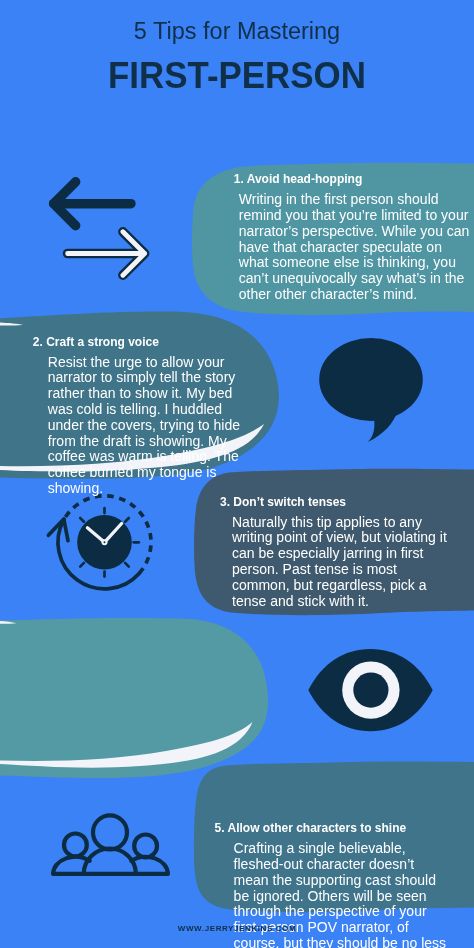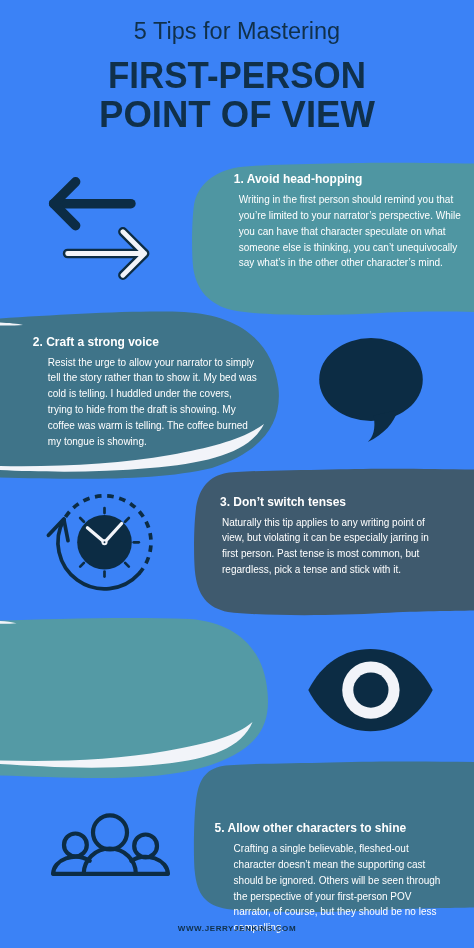--- a/index.html
+++ b/index.html
@@ -8,21 +8,21 @@
        -webkit-font-smoothing:antialiased;}
   .stage{position:absolute;left:0;top:0;width:474px;height:948px;background:#3b82f6;}
   .blobs{position:absolute;left:0;top:0;}
   .layer{position:absolute;left:0;top:0;width:474px;height:948px;}
   .hd{position:absolute;width:100%;text-align:center;color:#10304a;}
   .eyebrow{top:18px;font-size:23.5px;letter-spacing:0px;}
   .t1{top:55px;font-size:36.5px;font-weight:bold;letter-spacing:0px;transform:scaleX(0.956);}
   .t2{top:94px;font-size:36.5px;font-weight:bold;letter-spacing:0px;transform:scaleX(1.0);}
   .card-txt{position:absolute;color:#fff;}
   .card-h{font-size:12px;font-weight:bold;letter-spacing:0px;margin:0 0 6px 0;line-height:1.1;}
-  .card-b{font-size:10px;line-height:15.8px;margin:0;font-weight:normal;box-sizing:content-box;}
+  .card-b{font-size:14px;line-height:15.8px;margin:0;font-weight:normal;box-sizing:content-box;}
   .footer{position:absolute;width:100%;text-align:center;color:#10304a;
           font-size:8px;font-weight:bold;letter-spacing:0.6px;}
   .icon{position:absolute;}
 </style>
 </head>
 <body>
 
 <div class="stage">
 
   <svg class="blobs" width="474" height="948" viewBox="0 0 474 948">
@@ -108,33 +108,32 @@
       <path d="M122.8 68.8 A22.2 17 0 0 0 86.3 55.8"></path>
       <circle cx="65" cy="27.4" r="17"></circle>
       <path d="M38.7 68.8 A26.1 25.3 0 0 1 90.9 68.8"></path>
       <path d="M8.2 68.8 L122.8 68.8"></path>
     </g>
   </svg>
 
   <div class="layer">
     <div class="hd eyebrow">5 Tips for Mastering</div>
     <div class="hd t1">FIRST-PERSON</div>
-    <div class="hd t2">POINT OF VIEW</div>
 
     <div class="card-txt" style="left:216.8px;top:173px;width:245px;margin-left:17px;">
       <p class="card-h">1. Avoid head-hopping</p>
       <p class="card-b" style="margin-left:5px;width:231px">Writing in the first person should remind you that you’re limited to your narrator’s perspective. While you can have that character speculate on what someone else is thinking, you can’t unequivocally say what’s in the other other character’s mind.</p>
     </div>
     <div class="card-txt" style="left:32.8px;top:335.5px;width:238px;">
       <p class="card-h">2. Craft a strong voice</p>
       <p class="card-b" style="margin-left:15px;width:211px">Resist the urge to allow your narrator to simply tell the story rather than to show it. My bed was cold is telling. I huddled under the covers, trying to hide from the draft is showing. My coffee was warm is telling. The coffee burned my tongue is showing.</p>
     </div>
     <div class="card-txt" style="left:220px;top:495.5px;width:234px;">
       <p class="card-h">3. Don’t switch tenses</p>
-      <p class="card-b" style="margin-left:2px;width:215px">Naturally this tip applies to any writing point of view, but violating it can be especially jarring in first person. Past tense is most common, but regardless, pick a tense and stick with it.</p>
+      <p class="card-b" style="margin-left:12px;width:215px">Naturally this tip applies to any writing point of view, but violating it can be especially jarring in first person. Past tense is most common, but regardless, pick a tense and stick with it.</p>
     </div>
     <div class="card-txt" style="left:214.6px;top:822px;width:238px;">
       <p class="card-h">5. Allow other characters to shine</p>
       <p class="card-b" style="margin-left:19px;width:215px">Crafting a single believable, fleshed-out character doesn’t mean the supporting cast should be ignored. Others will be seen through the perspective of your first-person POV narrator, of course, but they should be no less compelling.</p>
     </div>
 
     <div class="footer" style="top:924px;">WWW.JERRYJENKINS.COM</div>
   </div>
 </div>
 

